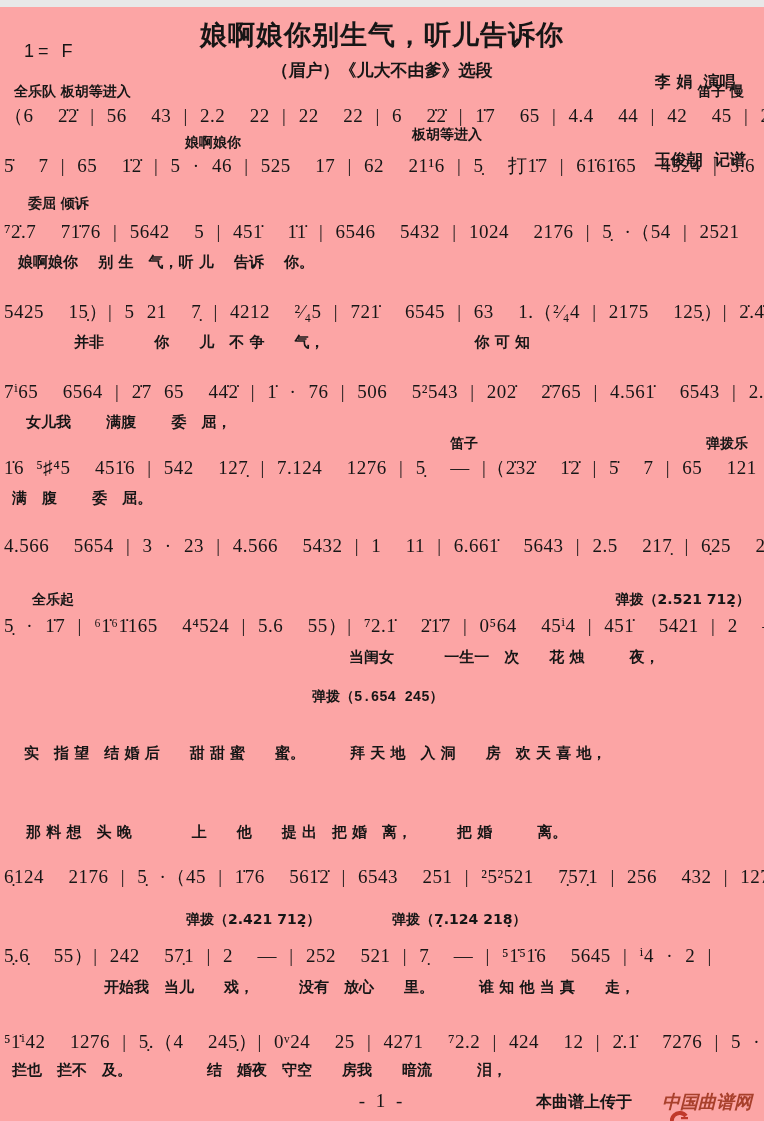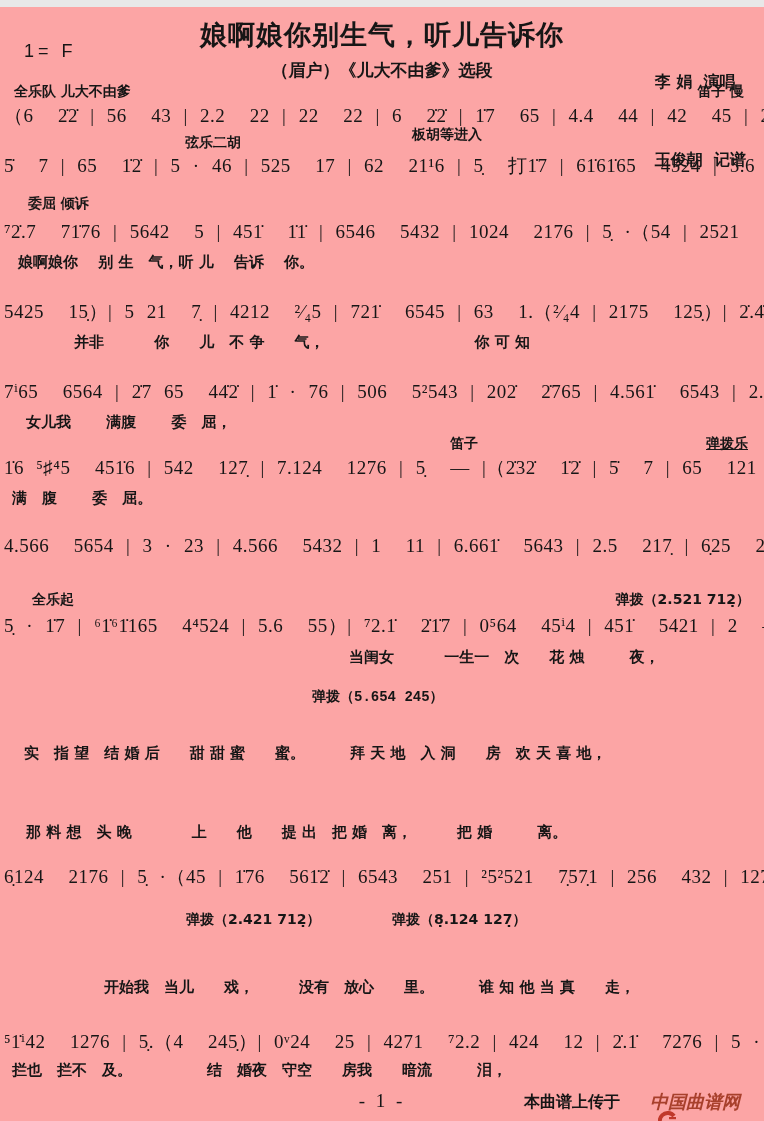--- a/index.html
+++ b/index.html
@@ -59,21 +59,21 @@
   }
   .footer-page{
     top:1083px;left:0;width:100%;
     text-align:center;
     font-family:"Liberation Serif","DejaVu Serif",serif;
     font-size:19px;
     letter-spacing:3px;
     white-space:pre;
   }
   .footer-credit{
-    top:1083px;right:24px;
+    top:1083px;right:12px;
     display:flex;align-items:center;gap:5px;
     font-size:16px;font-weight:bold;
     white-space:pre;
   }
   .site-name{
     font-size:18px;font-weight:bold;
     font-style:italic;
   }
 </style>
 </head>
@@ -81,60 +81,61 @@
 
 <div class="page">
 
   <div class="abs title">娘啊娘你别生气，听儿告诉你</div>
   <div class="abs key">1= F</div>
   <div class="abs subtitle">（眉户）《儿大不由爹》选段</div>
   <div class="abs credits">
     <div>李 娟  演唱</div>
     <div>王俊朝  记谱</div>
   </div>
-  <div class="abs anno" style="top:76px;left:14px;">全乐队 儿大不由爹</div>
+  <div class="abs anno" style="top:76px;left:14px;">全乐队 板胡等进入</div>
   <div class="abs anno" style="top:76px;right:20px;">笛子 慢</div>
 
   <div class="abs music" style="top:96px;">（6  2̇2̇ | 56  43 | 2.2  22 | 22  22 | 6  2̇2̇ | 1̇7  65 | 4.4  44 | 42  45 | 2̇32̇  1̇2̇ |</div>
 
-  <div class="abs anno" style="top:127px;left:185px;">弦乐二胡</div>
+  <div class="abs anno" style="top:127px;left:185px;">娘啊娘你</div>
   <div class="abs anno" style="top:119px;left:412px;">板胡等进入</div>
   <div class="abs music" style="top:146px;">5̇  7 | 65  1̇2̇ | 5 · 46 | 525  17 | 62  21¹6 | 5̣  打1̇7 | 61̇61̇65  4524 | 5.6  55）|</div>
 
   <div class="abs anno" style="top:188px;left:28px;">委屈 倾诉</div>
   <div class="abs music" style="top:212px;">⁷2̇.7  71̇76 | 5642  5 | 451̇  1̇1̇ | 6546  5432 | 1024  2176 | 5̣ ·（54 | 2521  712  51̇6 |</div>
   <div class="abs lyrics" style="top:246px;margin-left:14px;">娘啊娘你　 别 生　气，听 儿　 告诉　 你。</div>
 
   <div class="abs music" style="top:292px;">5425  15̣）| 5 21  7̣ | 4212  ²⁄₄5 | 721̇  6545 | 63  1.（²⁄₄4 | 2175  125̣）| 2̇.4̇  21̇7 |</div>
   <div class="abs lyrics" style="top:326px;margin-left:70px;">并非　　　 你　　儿　不 争　　气，　　　　　　　　　　你 可 知</div>
 
   <div class="abs music" style="top:372px;">7ⁱ65  6564 | 2̇7 65  44̇2̇ | 1̇ · 76 | 506  5²543 | 202̇  2̇765 | 4.561̇  6543 | 2.（1  712̣）|</div>
   <div class="abs lyrics" style="top:406px;margin-left:22px;">女儿我　　 满腹　　 委　屈，</div>
 
   <div class="abs anno" style="top:428px;left:450px;">笛子</div>
-  <div class="abs anno" style="top:428px;right:16px;text-decoration:underline;">弹拨乐</div>
+  <div class="abs anno" style="top:428px;right:16px;">弹拨乐</div>
   <div class="abs music" style="top:448px;">1̇6 ⁵♯⁴5  451̇6 | 542  127̣ | 7.124  1276 | 5̣  — |（2̇32̇  1̇2̇ | 5̇  7 | 65  121 | 5̣.  5 |</div>
   <div class="abs lyrics" style="top:482px;margin-left:8px;">满　腹　　 委　屈。</div>
 
   <div class="abs music" style="top:528px;">4.566  5654 | 3 · 23 | 4.566  5432 | 1  11 | 6.661̇  5643 | 2.5  217̣ | 6̣25  2176 |</div>
 
   <div class="abs anno" style="top:584px;left:32px;">全乐起</div>
   <div class="abs anno" style="top:584px;right:14px;text-align:right;">弹拨（2.521 712̣）</div>
   <div class="abs music" style="top:606px;">5̣ · 1̇7 | ⁶1̇⁶1̇165  4⁴524 | 5.6  55）| ⁷2.1̇  2̇1̇7 | 0⁵64  45ⁱ4 | 451̇  5421 | 2  — |</div>
   <div class="abs lyrics" style="top:641px;margin-left:345px;">当闺女　　　 一生一　次　　花 烛　　　夜，</div>
 
   <div class="abs anno" style="top:681px;left:312px;font-family:Liberation Mono, monospace;">弹拨（5.654 245）</div>
   <div class="abs lyrics" style="top:737px;margin-left:20px;">实　指 望　结 婚 后　　甜 甜 蜜　　蜜。　　　拜 天 地　入 洞　　房　欢 天 喜 地，</div>
 
   <div class="abs lyrics" style="top:816px;margin-left:22px;">那 料 想　头 晚　　　　上　　他　　提 出　把 婚　离，　　　把 婚　　　离。</div>
 
   <div class="abs music" style="top:857px;">6̣124  2176 | 5̣ ·（45 | 1̇76  561̇2̇ | 6543  251 | ²5²521  7̣57̣1 | 256  432 | 12771  6̣542 |</div>
 
   <div class="abs anno" style="top:904px;left:186px;">弹拨（2.421 712̣）</div>
-  <div class="abs anno" style="top:904px;left:392px;">弹拨（8̣.124 127̣）</div>
+  <div class="abs anno" style="top:904px;left:392px;">弹拨（7̣.124 218̣）</div>
+  <div class="abs music" style="top:936px;">5̣.6̣  55）| 242  57̣1 | 2  — | 252  521 | 7̣  — | ⁵1̇⁵1̇6  5645 | ⁱ4 · 2 |</div>
   <div class="abs lyrics" style="top:971px;margin-left:100px;">开始我　当儿　　戏，　　　没有　放心　　里。　　　谁 知 他 当 真　　走，</div>
 
   <div class="abs music" style="top:1022px;">⁵1̇ⁱ42  1276 | 5̣.（4  245̣）| 0ᵛ24  25 | 4271  ⁷2.2 | 424  12 | 2̇.1̇  7276 | 5 · 45 |</div>
   <div class="abs lyrics" style="top:1054px;margin-left:8px;">拦也　拦不　及。　　　　　结　婚夜　守空　　房我　　暗流　　　泪，</div>
 
   <div class="abs footer-page">- 1 -</div>
   <div class="abs footer-credit">
     <span>本曲谱上传于</span>
     <span style="display:inline-block;width:20px;height:20px;">
       <svg width="20" height="20" viewBox="0 0 20 20">

